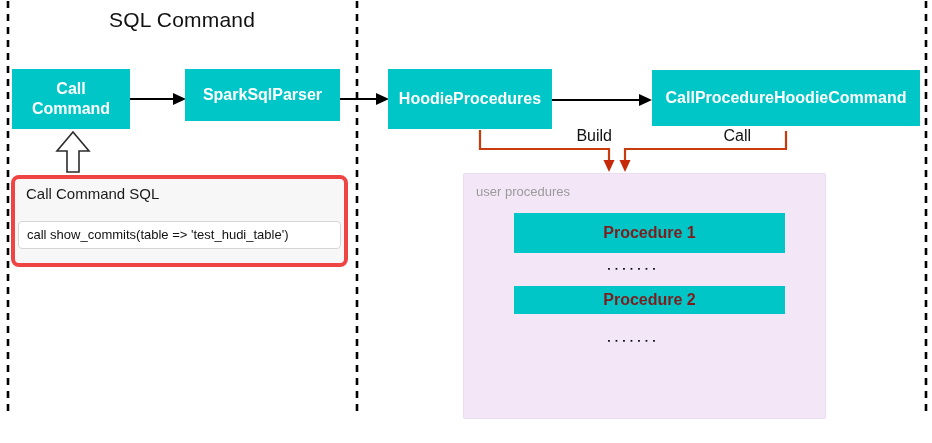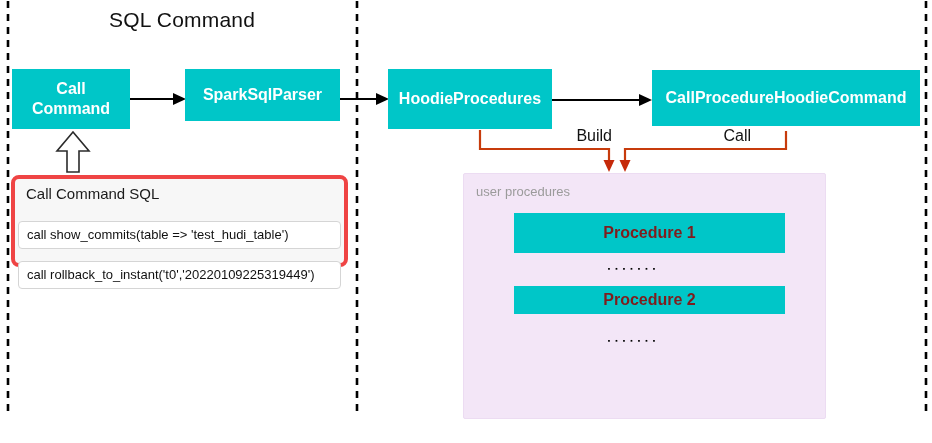--- a/index.html
+++ b/index.html
@@ -108,21 +108,20 @@
   <div class="node node-spark">SparkSqlParser</div>
   <div class="node node-hoodie">HoodieProcedures</div>
   <div class="node node-cphc">CallProcedureHoodieCommand</div>
 
   <div class="edge-label edge-build">Build</div>
   <div class="edge-label edge-call">Call</div>
 
   <div class="sql-panel">
     <div class="sql-header">Call Command SQL</div>
     <div class="sql-row">call show_commits(table =&gt; 'test_hudi_table')</div>
-    <div class="sql-row">call rollback_to_instant('t0','20220109225319449')</div>
   </div>
 
   <div class="user-panel">
     <div class="user-panel-label">user procedures</div>
     <div class="proc proc1">Procedure 1</div>
     <div class="dots dots1">▪▪▪▪▪▪▪</div>
     <div class="proc proc2">Procedure 2</div>
     <div class="dots dots2">▪▪▪▪▪▪▪</div>
   </div>
 

